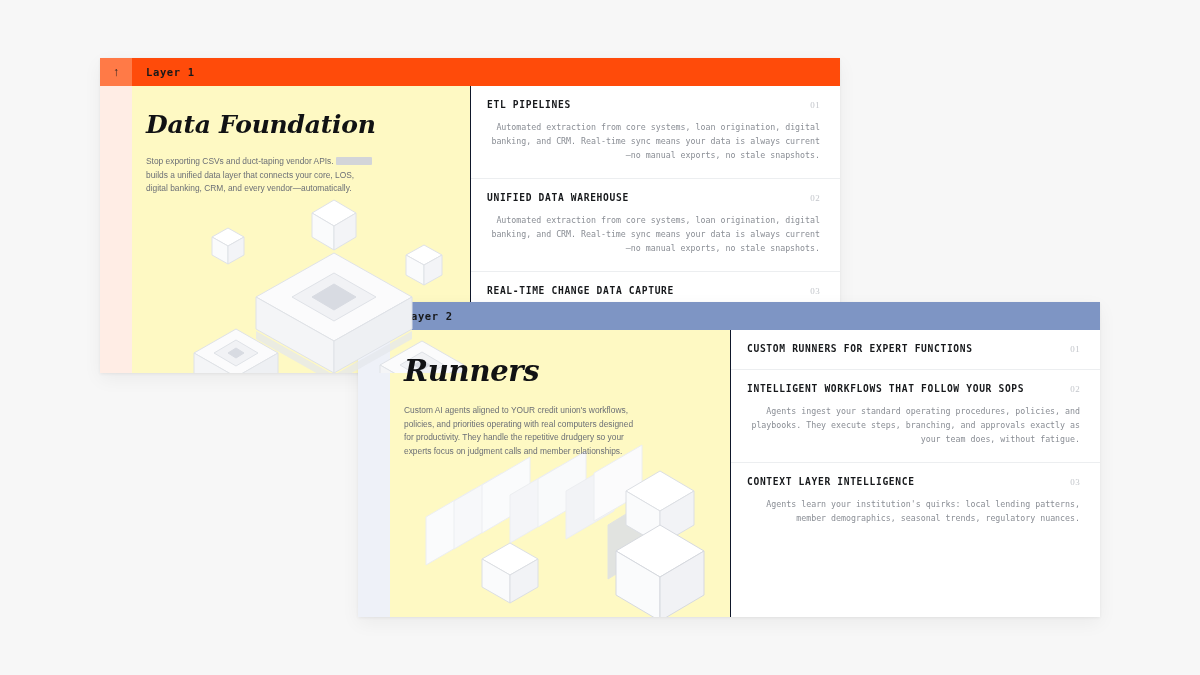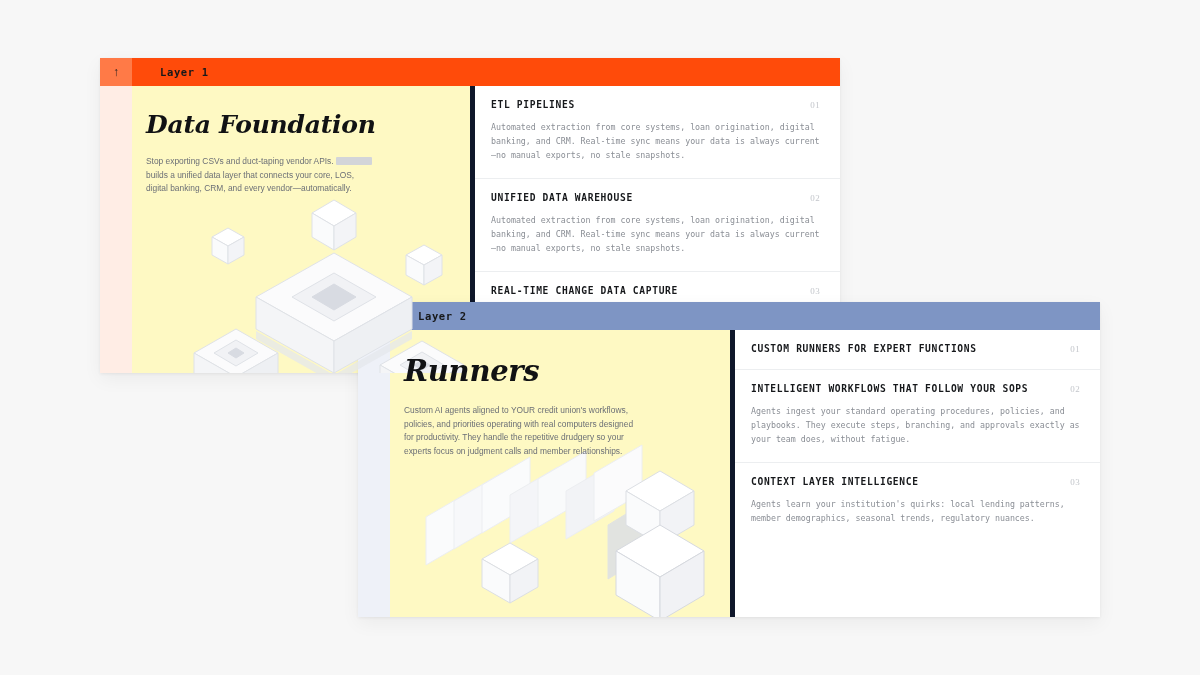--- a/index.html
+++ b/index.html
@@ -36,21 +36,21 @@
     justify-content: center;
     font-size: 12px;
     line-height: 1;
     color: #231f20;
   }
 
   .header-title {
     flex: 1;
     display: flex;
     align-items: center;
-    padding-left: 28px;
+    padding-left: 14px;
     font-family: "DejaVu Sans Mono", "Liberation Mono", monospace;
     font-size: 10.5px;
     font-weight: 700;
     letter-spacing: 0.06em;
     color: #17181a;
   }
 
   .panel-body {
     flex: 1;
     display: flex;
@@ -105,25 +105,26 @@
 
   .iso-art {
     position: absolute;
     z-index: 1;
     pointer-events: none;
   }
 
   
   .list-col {
     flex: 1;
-    border-left: 5px solid #0f172a;
+    border-left: 1px solid #0f172a;
     display: flex;
     flex-direction: column;
     overflow: hidden;
     background: #fff;
+    text-align: right;
   }
 
   .feature-item {
     border-bottom: 1px solid #eceef0;
     padding: 13px 20px 15px 16px;
   }
   .feature-item:last-child { border-bottom: none; }
 
   .feature-head {
     display: flex;

